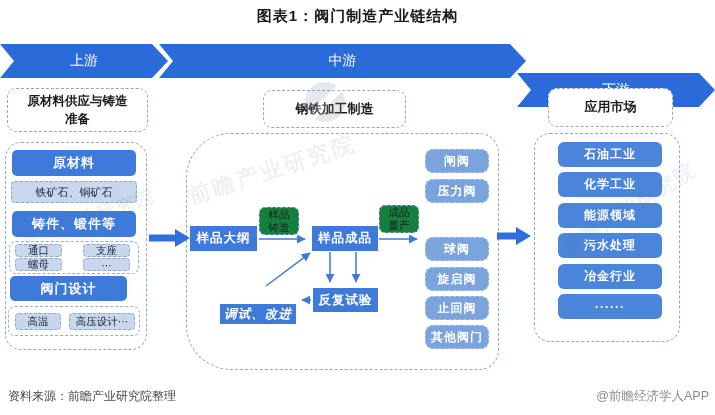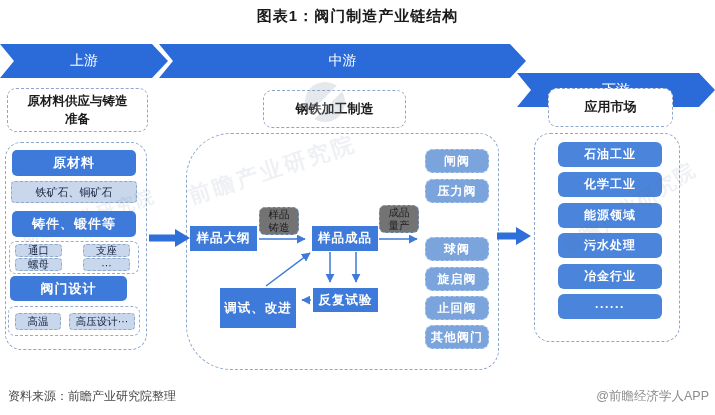--- a/index.html
+++ b/index.html
@@ -44,21 +44,21 @@
                 font-size:12px; letter-spacing:1px; left:425px; width:64px; height:24px; }
   .btn-market { background:#4B84DB; border-radius:6px; font-size:12px; letter-spacing:1px;
                 left:558px; width:104px; height:25px; }
 
   
   .lite { position:absolute; background:#C9D7EC; border:1px dashed #8FA9CC; border-radius:4px;
           color:#14213d; display:flex; align-items:center; justify-content:center;
           font-size:10.5px; }
 
   
-  .lbl { position:absolute; background:#737373; border:1px dashed #8CA6CC; border-radius:6px;
+  .lbl { position:absolute; background:#15803d; border:1px dashed #8CA6CC; border-radius:6px;
          color:#1c1c1c; font-size:10.5px; line-height:1.2; display:flex; align-items:center;
          justify-content:center; text-align:center; padding:2px 4px; word-break:break-all; }
 
   svg.arrows { position:absolute; left:0; top:0; pointer-events:none; }
 
   .footer-src { position:absolute; left:8px; top:388px; font-size:12px; color:#474747; }
   .footer-credit { position:absolute; right:6px; top:388px; font-size:12.5px; color:#8c8c8c; }
 
   .wm { position:absolute; color:#5f7593; opacity:0.10; font-weight:bold; pointer-events:none;
         white-space:nowrap; z-index:6; }
@@ -102,21 +102,21 @@
   <div class="btn btn-dark" style="left:10px;top:276px;width:117px;height:25px;">阀门设计</div>
   <div class="dc dc-sub sub2"></div>
   <div class="lite" style="left:15px;top:313px;width:46px;height:17px;">高温</div>
   <div class="lite" style="left:69px;top:313px;width:66px;height:17px;">高压设计···</div>
 
   <div class="dc dc-mid"></div>
   <div class="btn btn-node" style="left:190px;top:226px;width:67px;height:25px;">样品大纲</div>
   <div class="lbl" style="left:259px;top:207px;width:40px;height:28px;">样品铸造</div>
   <div class="btn btn-node" style="left:312px;top:226px;width:66px;height:25px;">样品成品</div>
   <div class="lbl" style="left:379px;top:205px;width:40px;height:28px;">成品量产</div>
-  <div class="btn btn-node" style="left:220px;top:288px;width:76px;height:40px;">调试、改进</div>
+  <div class="btn btn-node" style="left:220px;top:304px;width:76px;height:20px;font-style:italic;">调试、改进</div>
   <div class="btn btn-node" style="left:313px;top:288px;width:65px;height:24px;">反复试验</div>
 
   <div class="btn btn-valve" style="top:149px;">闸阀</div>
   <div class="btn btn-valve" style="top:179px;">压力阀</div>
   <div class="btn btn-valve" style="top:237px;">球阀</div>
   <div class="btn btn-valve" style="top:267px;">旋启阀</div>
   <div class="btn btn-valve" style="top:296px;">止回阀</div>
   <div class="btn btn-valve" style="top:325px;">其他阀门</div>
 
   <div class="dc dc-down"></div>

